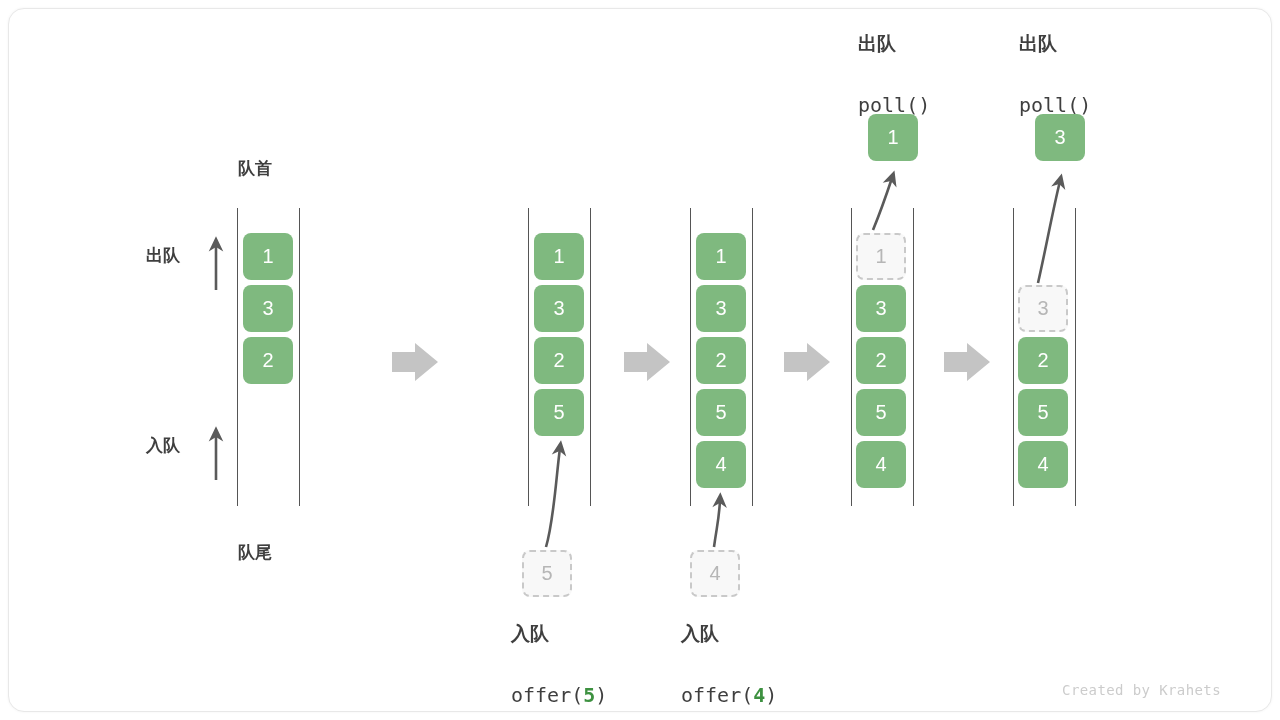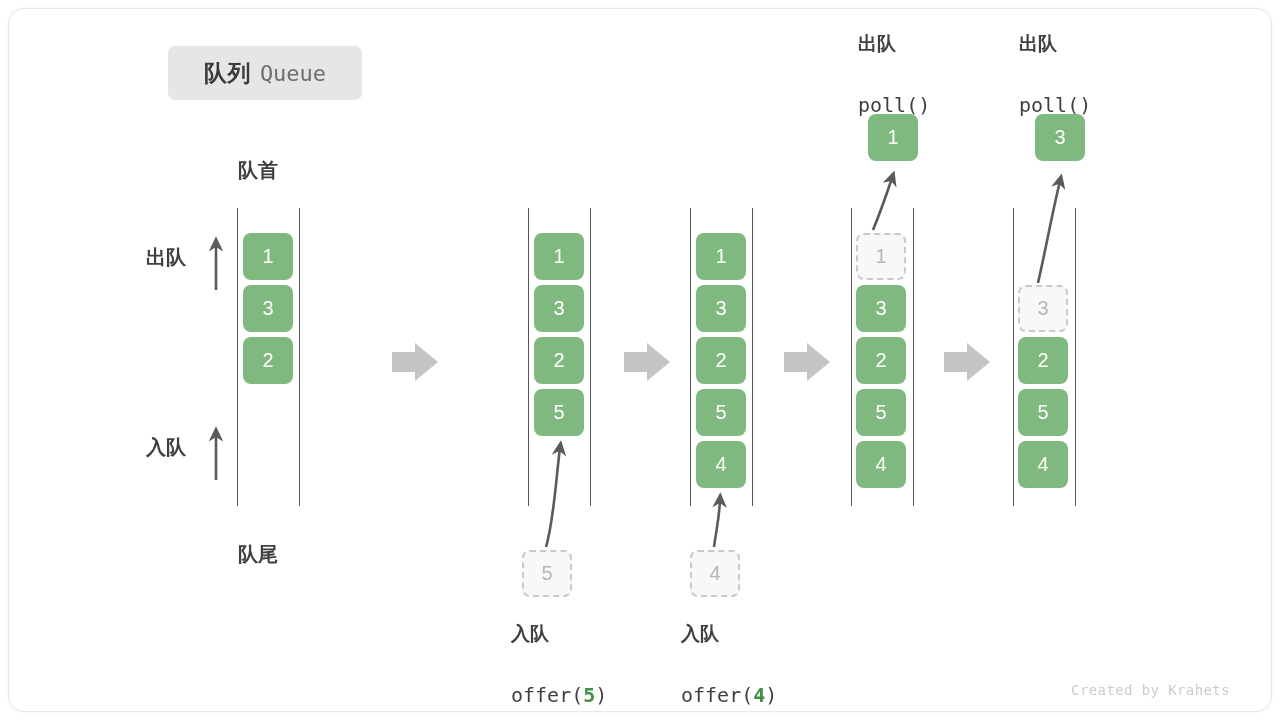--- a/index.html
+++ b/index.html
@@ -46,21 +46,21 @@
   }
   .title-en {
     font-family: "DejaVu Sans Mono", "Liberation Mono", monospace;
     font-size: 22px;
     color: #6f6f6f;
   }
 
   
   .cn-label {
     position: absolute;
-    font-size: 20px;
+    font-size: 17px;
     font-weight: bold;
     color: #3f3f3f;
     white-space: nowrap;
   }
   .mono {
     font-family: "DejaVu Sans Mono", "Liberation Mono", monospace;
   }
 
   
   .column { position: absolute; }
@@ -126,37 +126,33 @@
   #overlay {
     position: absolute;
     left: 0; top: 0;
     width: 1280px; height: 720px;
     pointer-events: none;
   }
 
   
   .credit {
     position: absolute;
-    right: 50px; bottom: 22px;
+    right: 59px; bottom: 22px;
     font-family: "DejaVu Sans Mono", "Liberation Mono", monospace;
     font-size: 14px;
     color: #cccccc;
     letter-spacing: 0.4px;
   }
 </style>
 </head>
 <body>
 
 <div id="canvas">
   <div class="card"></div>
 
-  <div class="title-chip">
-    <span class="title-cn">队列</span>
-    <span class="title-en mono">Queue</span>
-  </div>
 
   <div class="cn-label" style="left:238px; top:157px;">队首</div>
   <div class="cn-label" style="left:238px; top:541px;">队尾</div>
 
   <div class="cn-label" style="left:146px; top:244px;">出队</div>
   <div class="cn-label" style="left:146px; top:434px;">入队</div>
 
   <div class="column">
     <div class="rail" style="left:237px; top:208px; height:298px;"></div>
     <div class="rail" style="left:299px; top:208px; height:298px;"></div>

